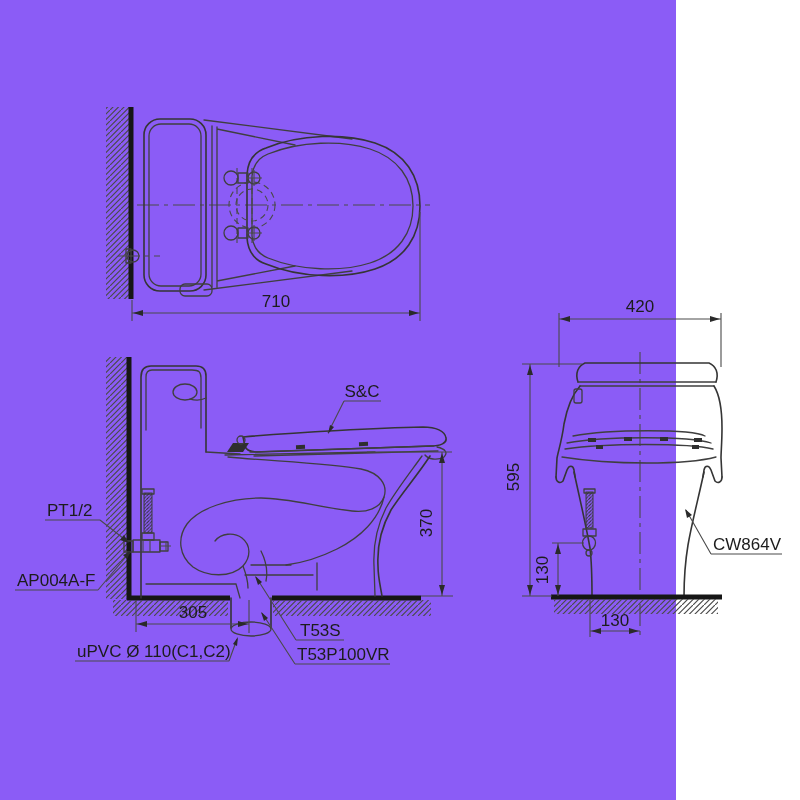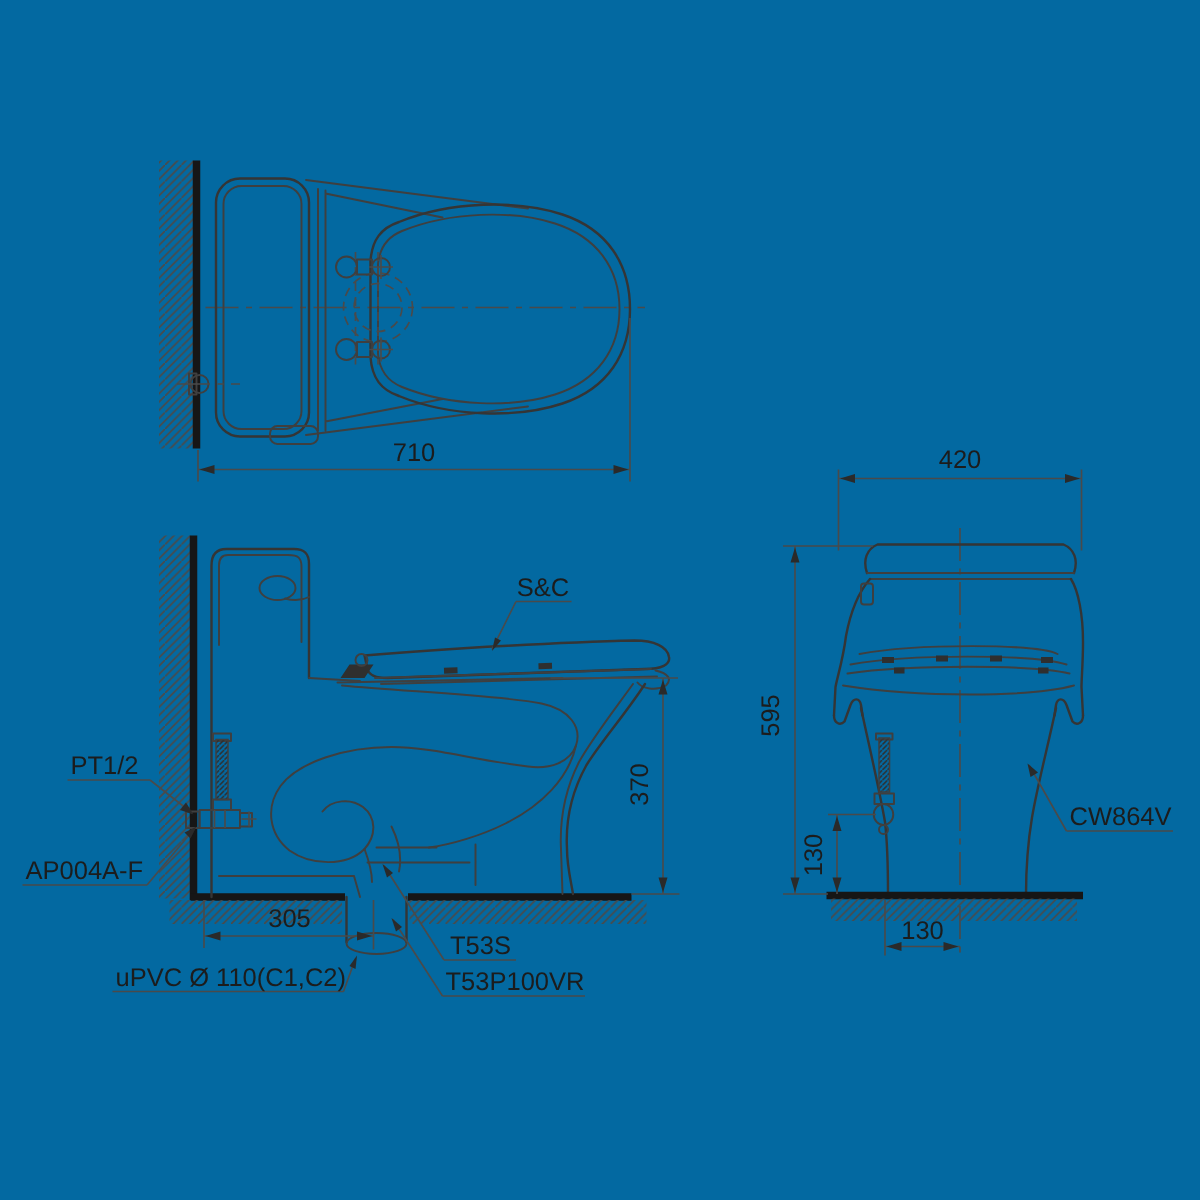--- a/index.html
+++ b/index.html
@@ -1,16 +1,16 @@
 <!DOCTYPE html>
 <html><head>
 <meta charset="utf-8">
 <style>
   html,body{margin:0;padding:0;background:#ffffff;}
-  .stage{width:800px;height:800px;background:#0369a1;position:relative;font-family:"Liberation Sans",sans-serif;}
+  .stage{width:676px;height:800px;background:#8b5cf6;position:relative;font-family:"Liberation Sans",sans-serif;}
   svg{display:block;}
   svg text{font-family:"Liberation Sans",sans-serif;font-size:17px;fill:#1c1c1c;}
   .thin{stroke:#3f3f3f;stroke-width:1.3;fill:none;stroke-linecap:round;stroke-linejoin:round;}
   .xthin{stroke:#4a4a4a;stroke-width:1.1;fill:none;}
   .med{stroke:#353535;stroke-width:1.6;fill:none;stroke-linecap:round;stroke-linejoin:round;}
   .heavy{stroke:#161616;stroke-width:5;fill:none;}
   .arrow{fill:#2a2a2a;stroke:none;}
   .dark{fill:#2f2f2f;stroke:none;}
   .dash{stroke:#4a4a4a;stroke-width:1.1;fill:none;stroke-dasharray:6 4;}
   .cl{stroke:#4a4a4a;stroke-width:1.1;fill:none;stroke-dasharray:22 5 4 5;}

